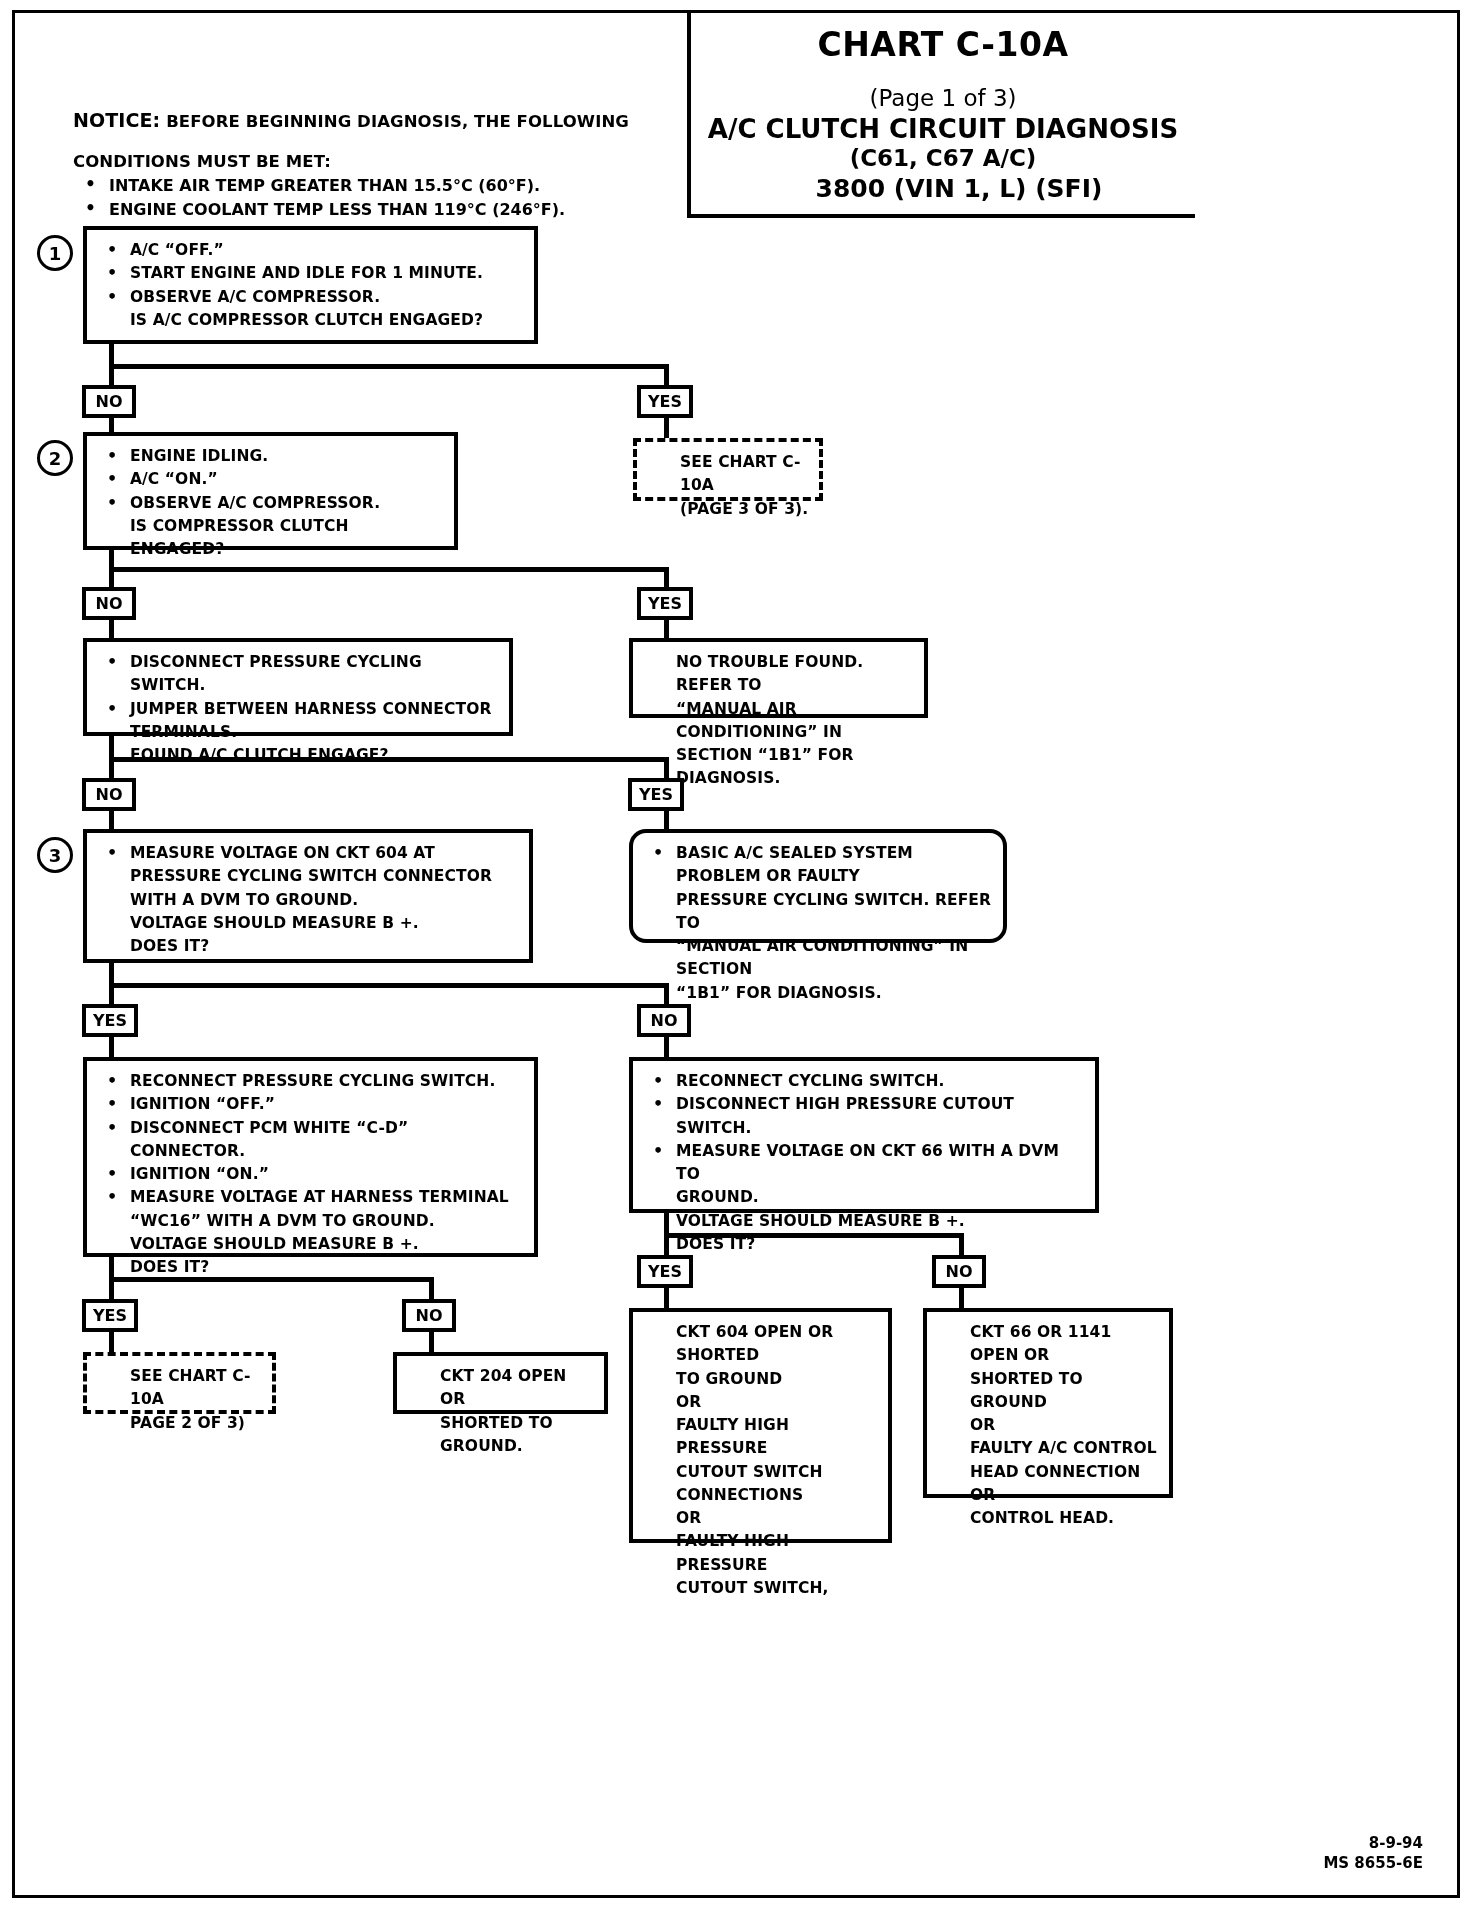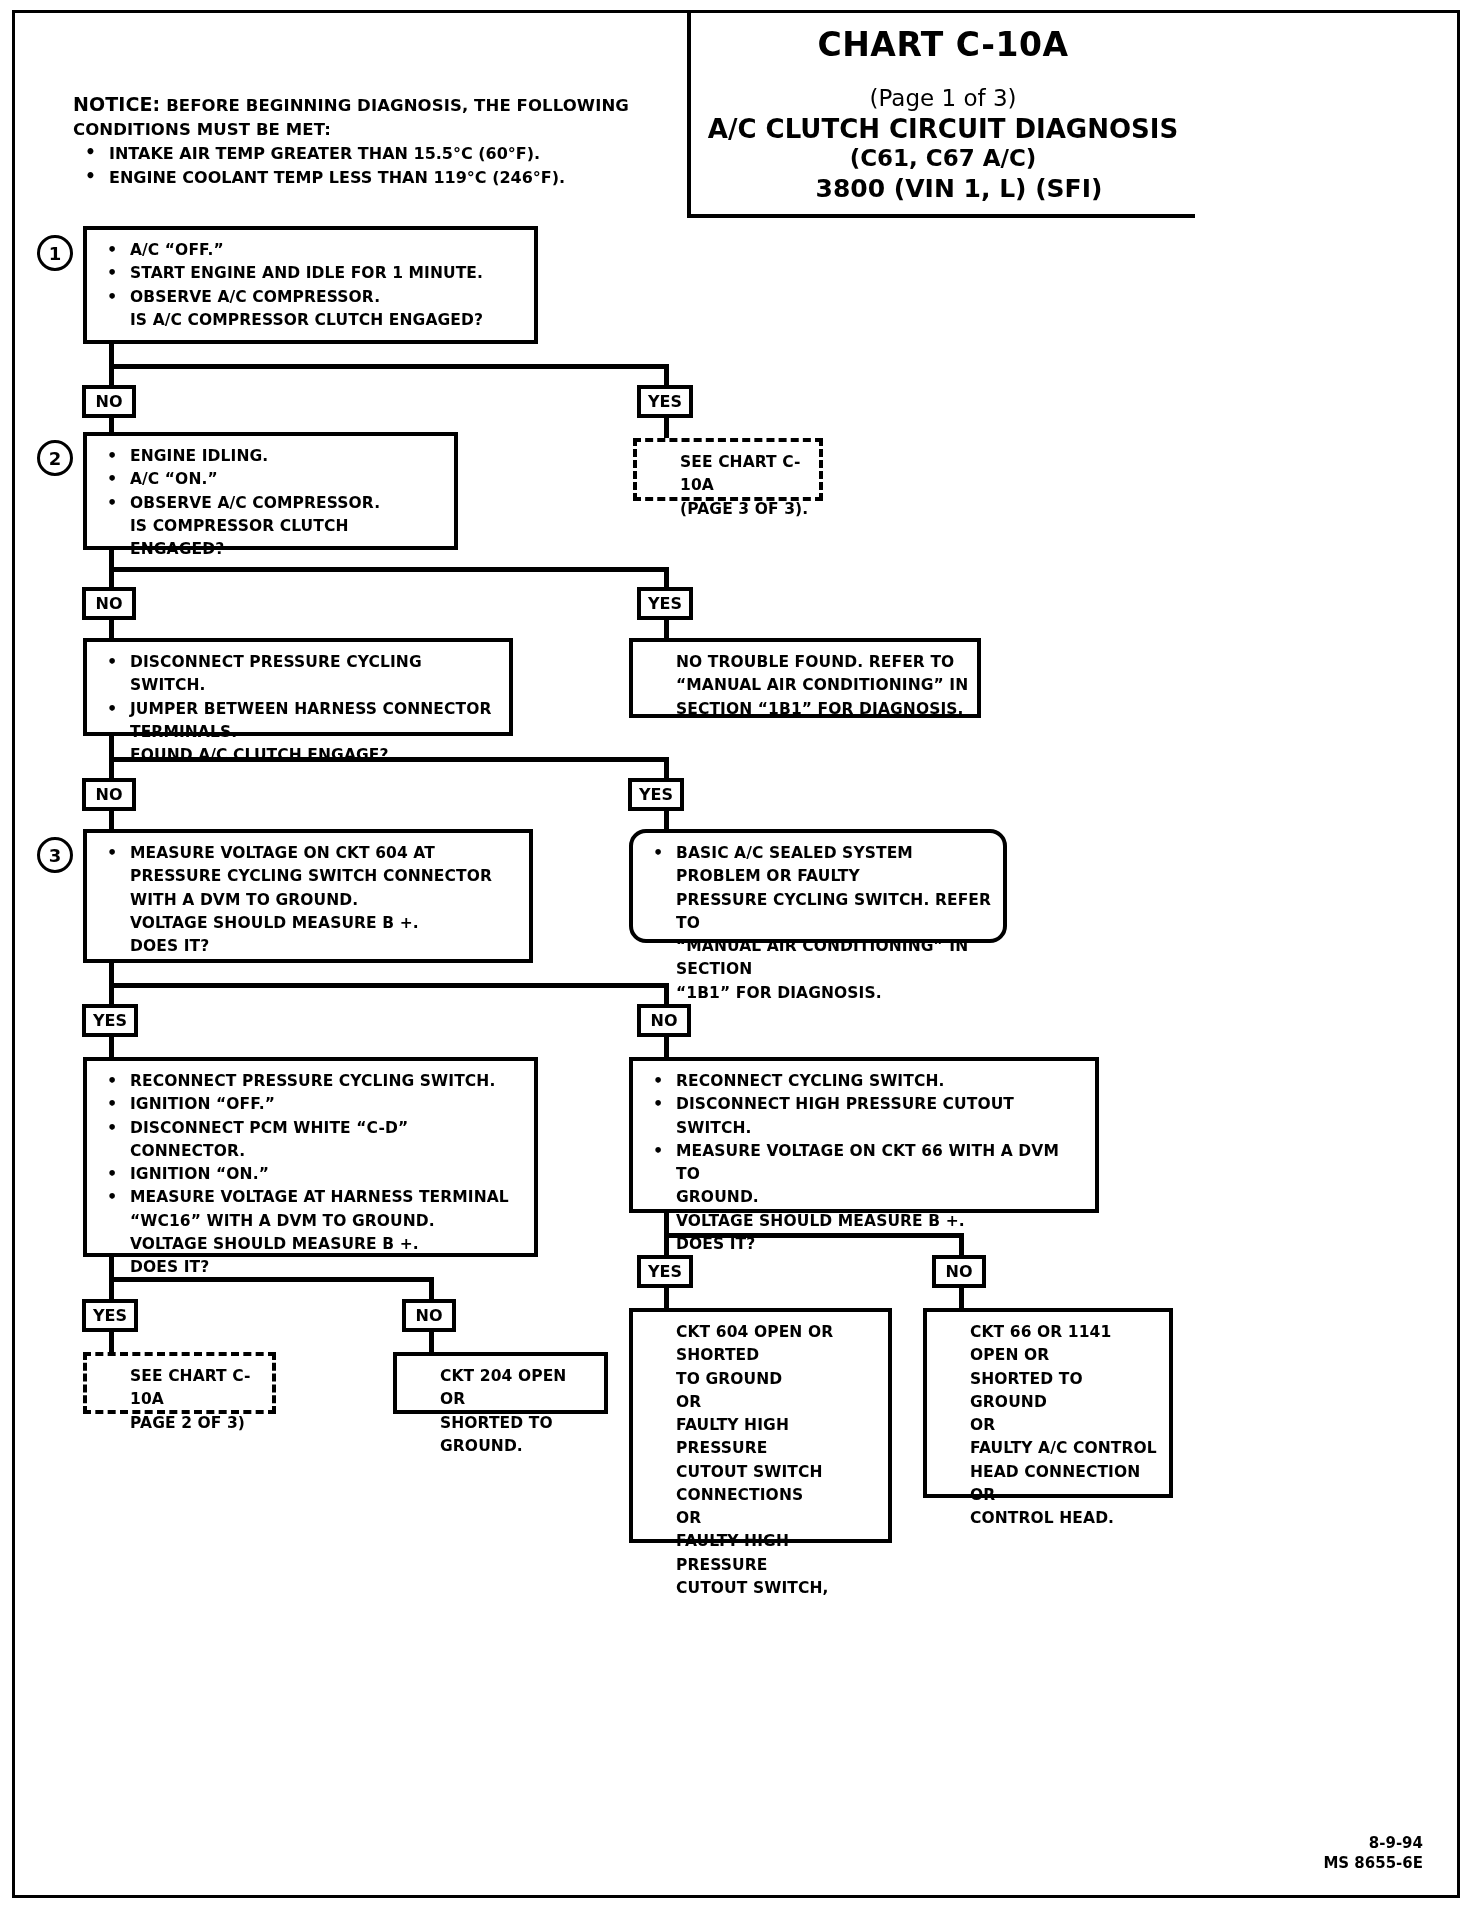--- a/index.html
+++ b/index.html
@@ -57,20 +57,21 @@
   }
 
   
   #notice {
     position: absolute;
     left: 58px; top: 78px; width: 600px;
   }
   #notice .n-head {
     font-size: 16.5px; font-weight: bold; letter-spacing: .1px;
     line-height: 1.42;
+    margin-top: 16px;
   }
   #notice .n-head .lead { font-size: 19px; }
   #notice ul { list-style: none; margin: 1px 0 0 0; padding: 0; }
   #notice li {
     font-size: 16px; font-weight: bold; line-height: 1.45;
     position: relative; padding-left: 36px;
   }
   #notice li::before {
     content: "\2022"; position: absolute; left: 12px; top: -2px; font-size: 17px;
   }
@@ -205,21 +206,21 @@
 
     <div class="pbox" style="left:68px; top:625px; width:430px; height:98px;">
       <ul>
           <li class="bullet">DISCONNECT PRESSURE CYCLING SWITCH.</li>
           <li class="bullet">JUMPER BETWEEN HARNESS CONNECTOR</li>
           <li class="nb">TERMINALS.</li>
           <li class="nb">FOUND A/C CLUTCH ENGAGE?</li>
         </ul>
     </div>
 
-    <div class="pbox" style="left:614px; top:625px; width:352px; height:80px;">
+    <div class="pbox" style="left:614px; top:625px; width:299px; height:80px;">
       <ul>
           <li class="nb">NO TROUBLE FOUND.  REFER TO</li>
           <li class="nb">“MANUAL AIR CONDITIONING” IN</li>
           <li class="nb">SECTION “1B1” FOR DIAGNOSIS.</li>
         </ul>
     </div>
 
     <div class="vline" style="left:94px; top:723px; height:24px;"></div>
     <div class="hline" style="left:94px; top:744px; width:560px;"></div>
     <div class="vline" style="left:94px; top:744px; height:22px;"></div>

